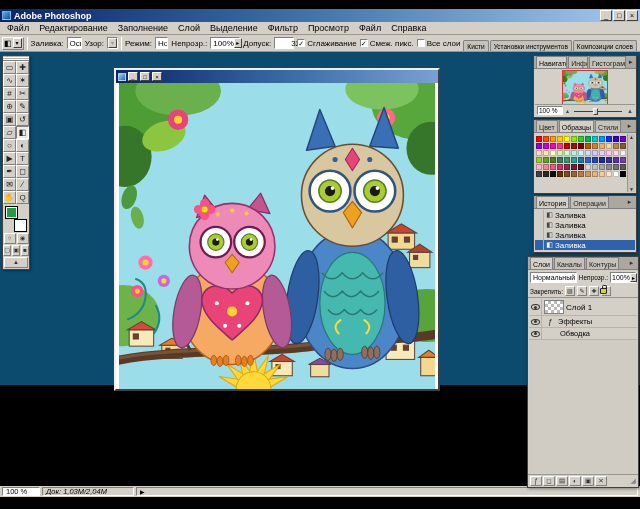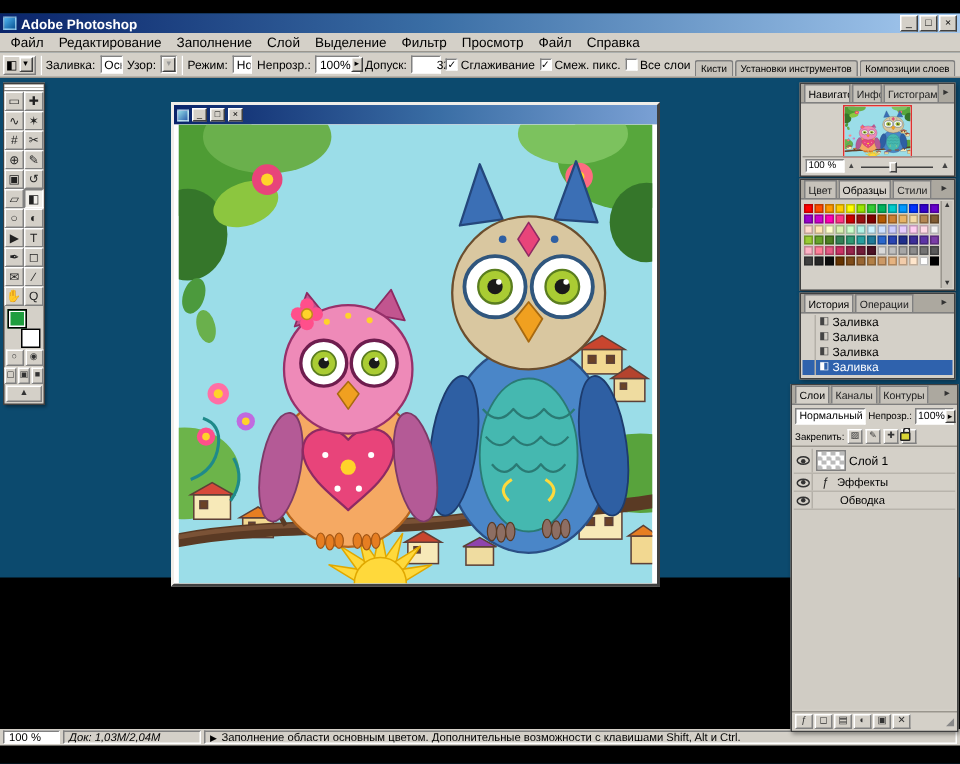--- a/index.html
+++ b/index.html
@@ -69,21 +69,21 @@
 
   
   .colors{left:533px;top:110px;width:104px;height:75px;}
   #swatchgrid{position:absolute;left:2px;top:16px;display:grid;grid-template-columns:repeat(13,6px);grid-auto-rows:6px;gap:1px;}
   .swatch{border:1px solid rgba(0,0,0,.25);}
   .vsb{position:absolute;right:1px;top:14px;bottom:1px;width:8px;background:#c6c2ba;border-left:1px solid #9a968e;font-size:5px;display:flex;flex-direction:column;justify-content:space-between;align-items:center;color:#333;}
 
   
   .history{left:533px;top:186px;width:104px;height:58px;}
   #historylist{position:absolute;top:14px;left:1px;right:1px;}
-  .h-row{height:10px;display:flex;align-items:flex-start;font-size:8px;color:#000;}
+  .h-row{height:10px;display:flex;align-items:center;font-size:8px;color:#000;}
   .h-src{width:9px;height:100%;border-right:1px solid #b4b0a8;flex:none;}
   .h-ico{width:11px;text-align:center;font-size:7px;color:#444;flex:none;}
   .h-label{white-space:nowrap;overflow:hidden;}
   .h-row.selected{background:#2f62ad;color:#fff;}
   .h-row.selected .h-ico{color:#fff;}
 
   
   .layers{left:527px;top:247px;width:112px;height:232px;}
   .blend-row{height:15px;display:flex;align-items:center;gap:2px;padding:0 2px;font-size:7px;}
   .blend{width:48px;height:11px;font-size:7px;}
@@ -658,17 +658,16 @@
     </div>
   </div>
 
   <div class="statusbar">
     <div class="sbox zoom">100 %</div>
     <div class="sbox doc">
       <span>Док: 1,03М/2,04М</span>
     </div>
     <div class="sbox tip">
       <span class="tip-arrow">▶</span>
-      <span>Заполнение области основным цветом. Дополнительные возможности с клавишами Shift, Alt и Ctrl.</span>
     </div>
   </div>
 
 </div>
 
 </body></html>

